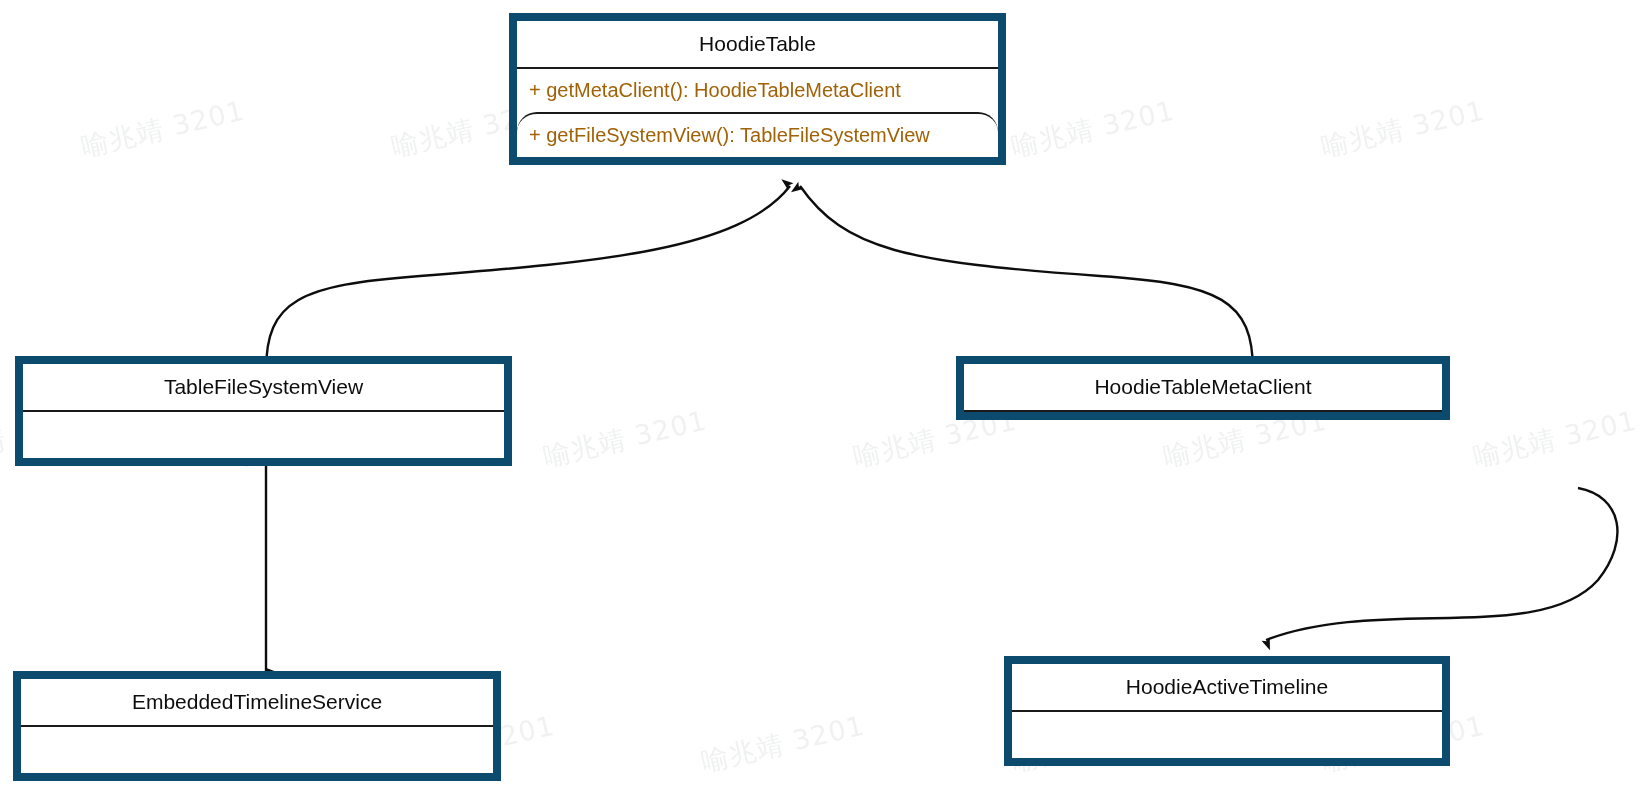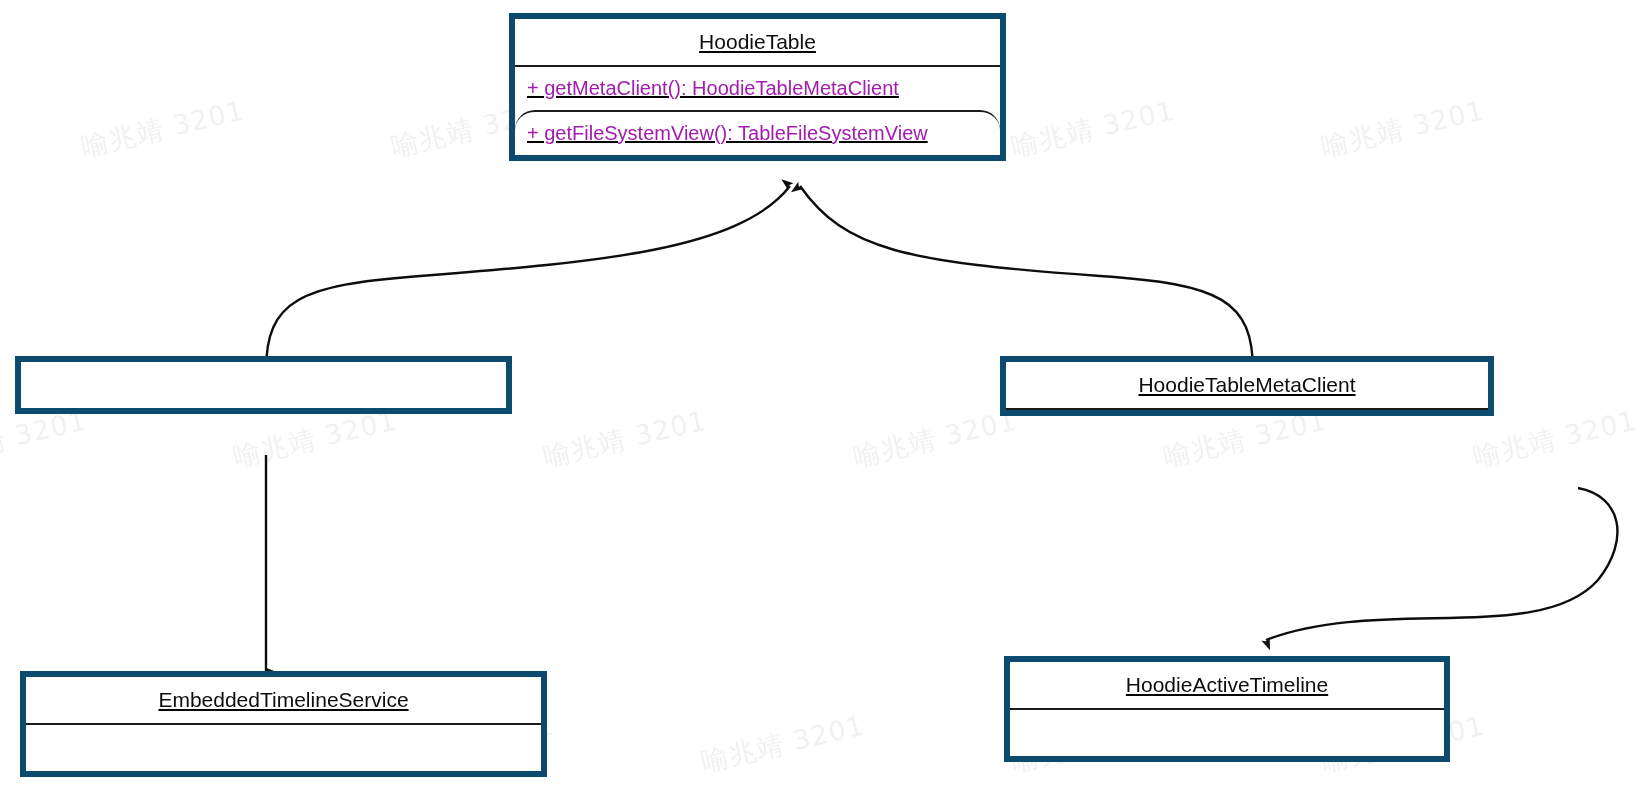--- a/index.html
+++ b/index.html
@@ -44,43 +44,42 @@
     inset: 0;
     z-index: 1;
     pointer-events: none;
   }
 
   
   .uml-class {
     position: absolute;
     box-sizing: border-box;
     background: #ffffff;
-    border: 6px solid #0c4a6e;
+    border: 8px solid #0c4a6e;
     z-index: 2;
-    text-decoration: underline;
   }
   .uml-title {
     box-sizing: border-box;
     height: 48px;
     line-height: 46px;
     text-align: center;
     font-size: 21px;
     color: #0d0d0d;
     border-bottom: 2px solid #1a1a1a;
     white-space: nowrap;
     overflow: hidden;
   }
   .uml-compartment {
     box-sizing: border-box;
     padding: 0;
   }
   .uml-member {
     box-sizing: border-box;
     font-size: 20px;
-    color: #a21caf;
+    color: #a16207;
     padding: 9px 10px 9px 12px;
     line-height: 25px;
     white-space: pre-line;
   }
   .uml-member + .uml-member {
     border-top: 2px solid #1a1a1a;
     border-radius: 20px;
   }
   .uml-empty {
     height: 46px;
@@ -133,30 +132,31 @@
 
   <div class="uml-class" style="left:509px; top:13px; width:497px;">
     <div class="uml-title">HoodieTable</div>
     <div class="uml-compartment">
       <div class="uml-member">+ getMetaClient(): HoodieTableMetaClient</div>
       <div class="uml-member">+ getFileSystemView(): TableFileSystemView</div>
     </div>
   </div>
 
   <div class="uml-class" style="left:15px; top:356px; width:497px;">
+    <div class="uml-title">TableFileSystemView</div>
     <div class="uml-compartment uml-empty"></div>
   </div>
 
-  <div class="uml-class" style="left:1000px; top:356px; width:494px;">
+  <div class="uml-class" style="left:956px; top:356px; width:494px;">
     <div class="uml-title">HoodieTableMetaClient</div>
     <div class="uml-compartment">
     </div>
   </div>
 
-  <div class="uml-class" style="left:20px; top:671px; width:527px;">
+  <div class="uml-class" style="left:13px; top:671px; width:488px;">
     <div class="uml-title">EmbeddedTimelineService</div>
     <div class="uml-compartment uml-empty"></div>
   </div>
 
   <div class="uml-class" style="left:1004px; top:656px; width:446px;">
     <div class="uml-title">HoodieActiveTimeline</div>
     <div class="uml-compartment uml-empty"></div>
   </div>
 
 </div>

